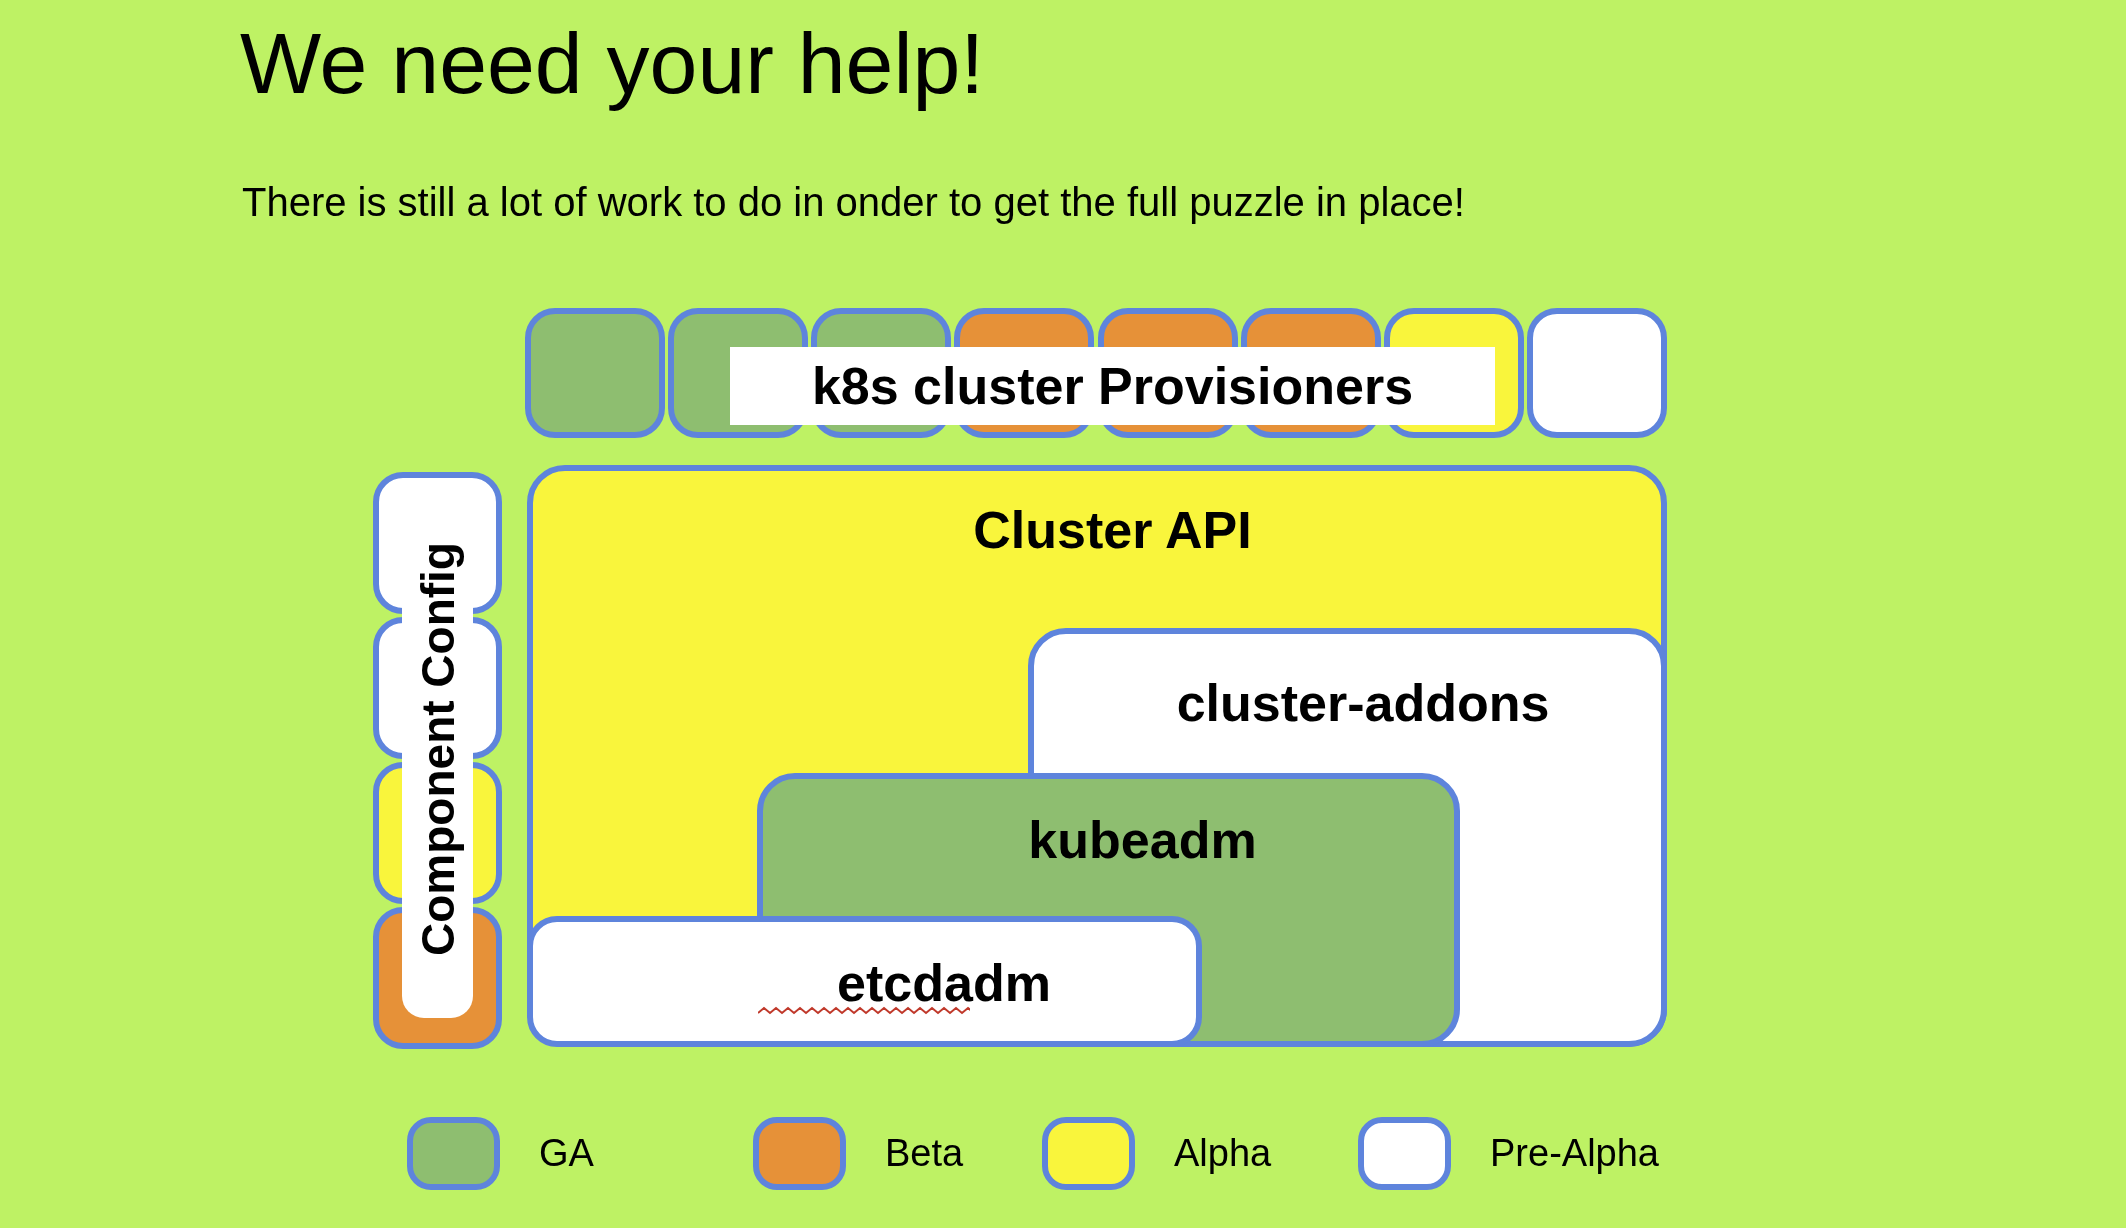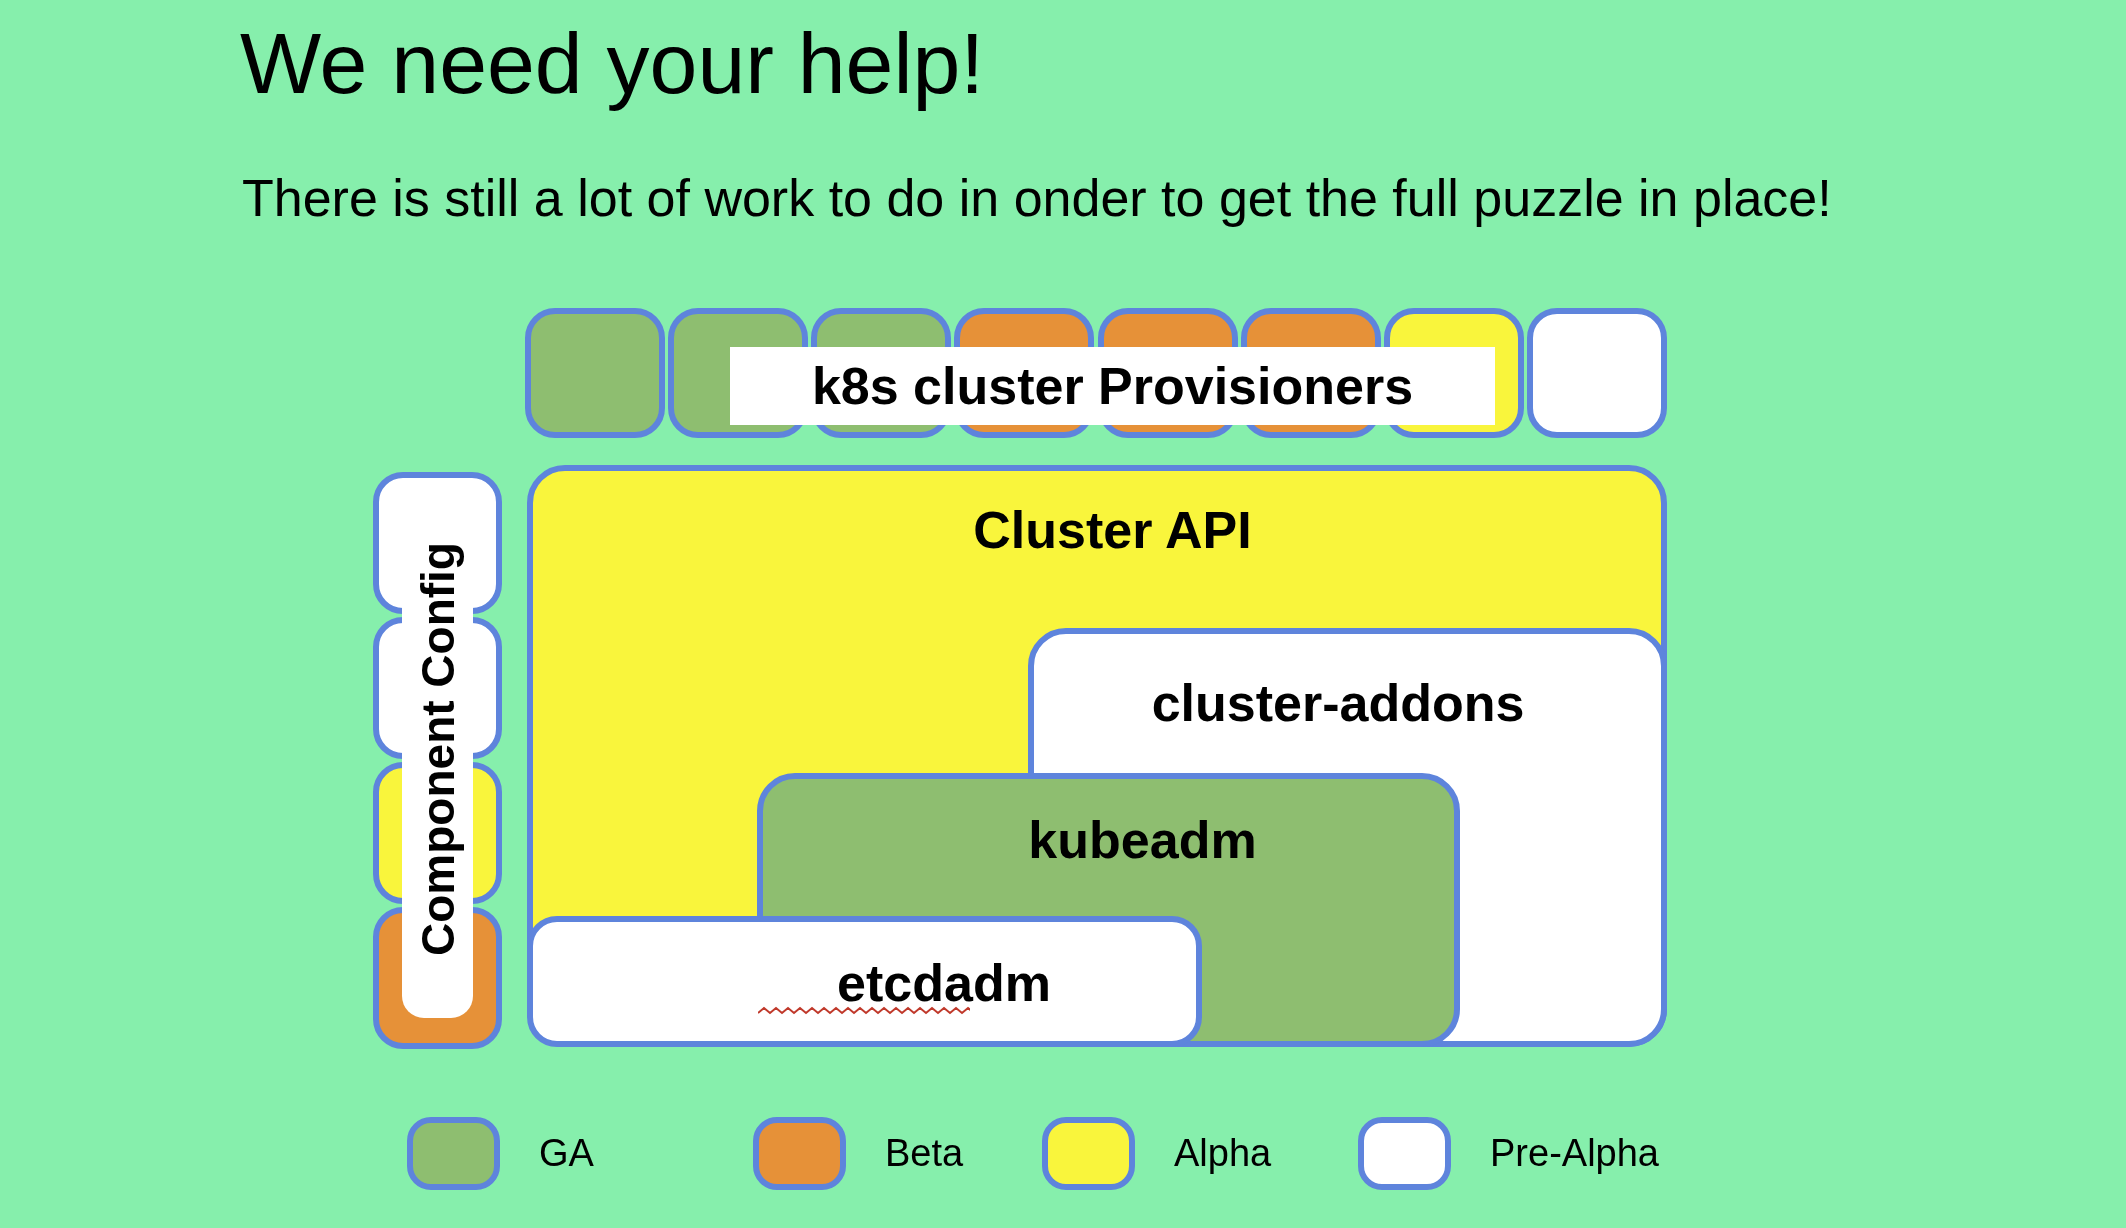--- a/index.html
+++ b/index.html
@@ -1,24 +1,24 @@
 <!DOCTYPE html>
 <html style="--ga: #8EBE70; --beta: #E69138; --alpha: #F9F53C; --pre-alpha: #FFFFFF; --border: #5E84DC; --squiggle: #C0392B; --text: #000000;"><head>
 <meta charset="utf-8">
 <style>
   :root{
     --ga:#8EBE70; --beta:#E69138; --alpha:#F9F53C; --pre-alpha:#FFFFFF;
     --border:#5E84DC; --squiggle:#C0392B; --text:#000000;
   }
   *{margin:0;padding:0;box-sizing:border-box;}
   body{background:#ffffff;font-family:"Liberation Sans",sans-serif;color:var(--text);}
-  #canvas{position:relative;width:2126px;height:1228px;background:#86efac;overflow:hidden;text-decoration:underline;}
+  #canvas{position:relative;width:2126px;height:1228px;background:#bef264;overflow:hidden;text-decoration:underline;}
 
   .title{position:absolute;left:240px;top:14px;font-size:86px;font-weight:400;letter-spacing:0;white-space:nowrap;}
-  .subtitle{position:absolute;left:242px;top:168px;font-size:52px;font-weight:400;white-space:nowrap;}
+  .subtitle{position:absolute;left:242px;top:180px;font-size:40px;font-weight:400;white-space:nowrap;}
 
   
   .st-ga{background:var(--ga);}
   .st-beta{background:var(--beta);}
   .st-alpha{background:var(--alpha);}
   .st-pre-alpha{background:var(--pre-alpha);}
 
   
   .prov-row{position:absolute;left:525px;top:308px;width:1142px;height:130px;
     display:flex;justify-content:space-between;}
@@ -34,21 +34,21 @@
   .cc-strip{position:absolute;left:402px;top:480px;width:71px;height:538px;background:#fff;
     border-radius:22px;display:flex;align-items:center;justify-content:center;z-index:5;}
   .cc-strip .vtext{transform:rotate(-90deg);white-space:nowrap;font-size:46px;font-weight:bold;}
 
   
   .bigbox{position:absolute;border:6px solid var(--border);}
   .box-label{position:absolute;text-align:center;font-size:52px;font-weight:bold;white-space:nowrap;padding-left:31px;}
   #cluster-api-box{left:527px;top:465px;width:1140px;height:582px;border-radius:38px;z-index:1;}
   #cluster-api-label{left:527px;top:500px;width:1140px;z-index:2;}
   #cluster-addons-box{left:1028px;top:628px;width:639px;height:419px;border-radius:38px;z-index:2;}
-  #cluster-addons-label{left:1003px;top:673px;width:639px;z-index:3;}
+  #cluster-addons-label{left:1028px;top:673px;width:639px;z-index:3;}
   #kubeadm-box{left:757px;top:773px;width:703px;height:274px;border-radius:38px;z-index:3;}
   #kubeadm-label{left:757px;top:810px;width:740px;z-index:4;}
   #etcdadm-box{left:527px;top:916px;width:675px;height:131px;border-radius:30px;z-index:4;}
   #etcdadm-label{left:527px;top:953px;width:803px;z-index:5;}
   #squiggle{position:absolute;left:758px;top:1005px;z-index:6;}
 
   
   .legend-item{position:absolute;top:1117px;height:73px;display:flex;align-items:center;gap:26px;}
   .legend-chip{width:93px;height:73px;border:6px solid var(--border);border-radius:24px;flex:0 0 auto;}
   .legend-label{font-size:38px;font-weight:400;white-space:nowrap;margin-left:13px;}

